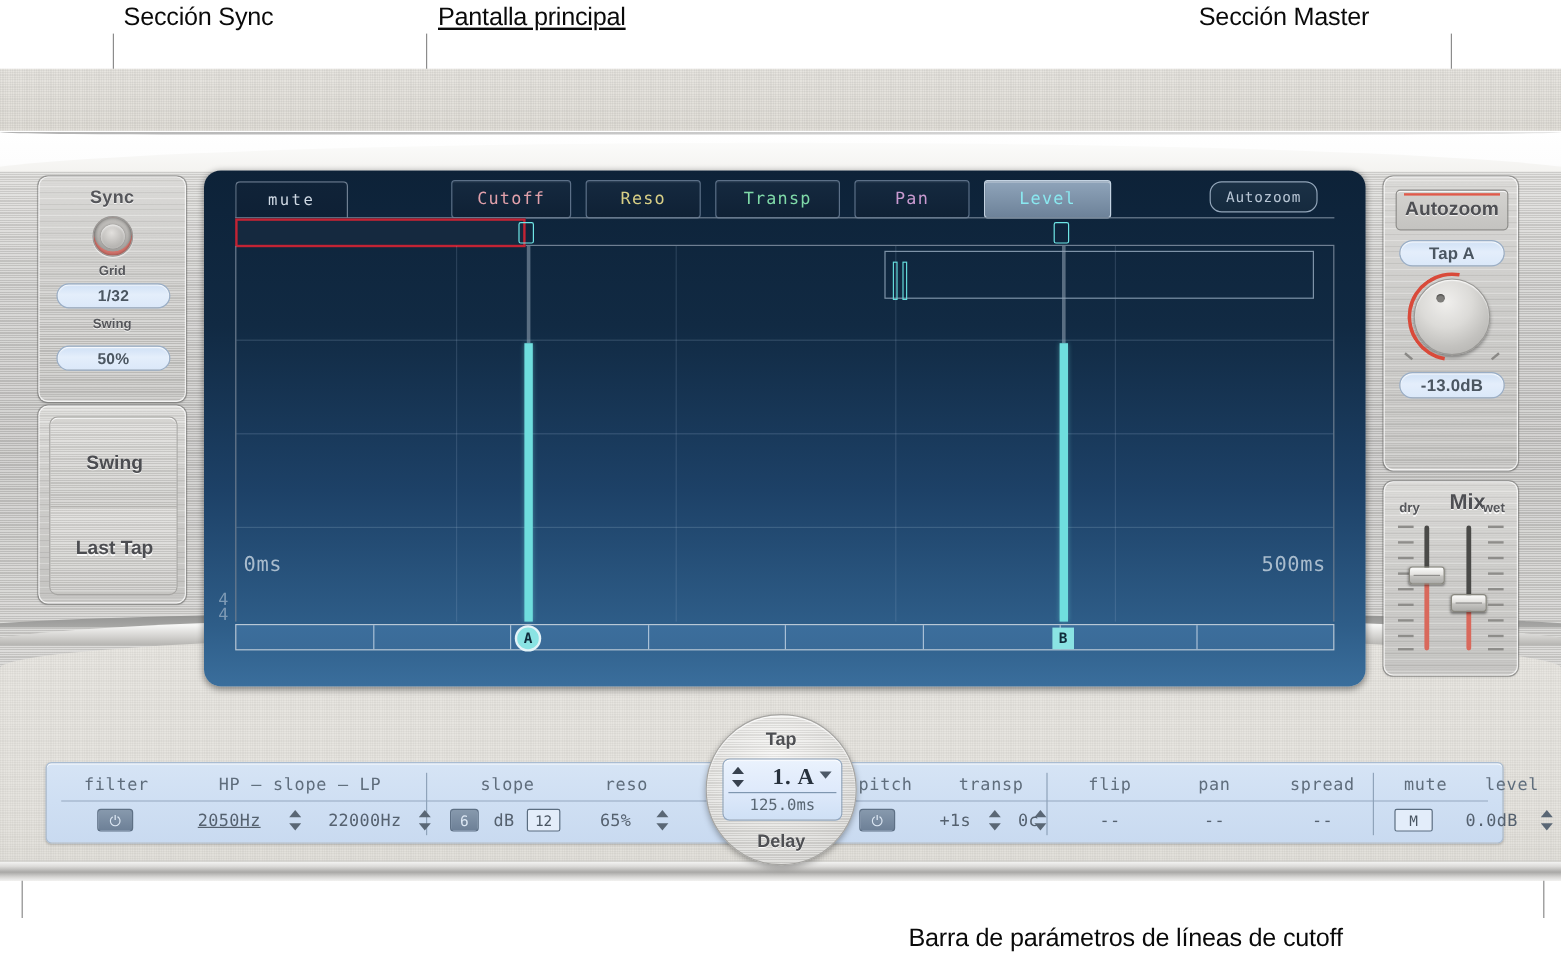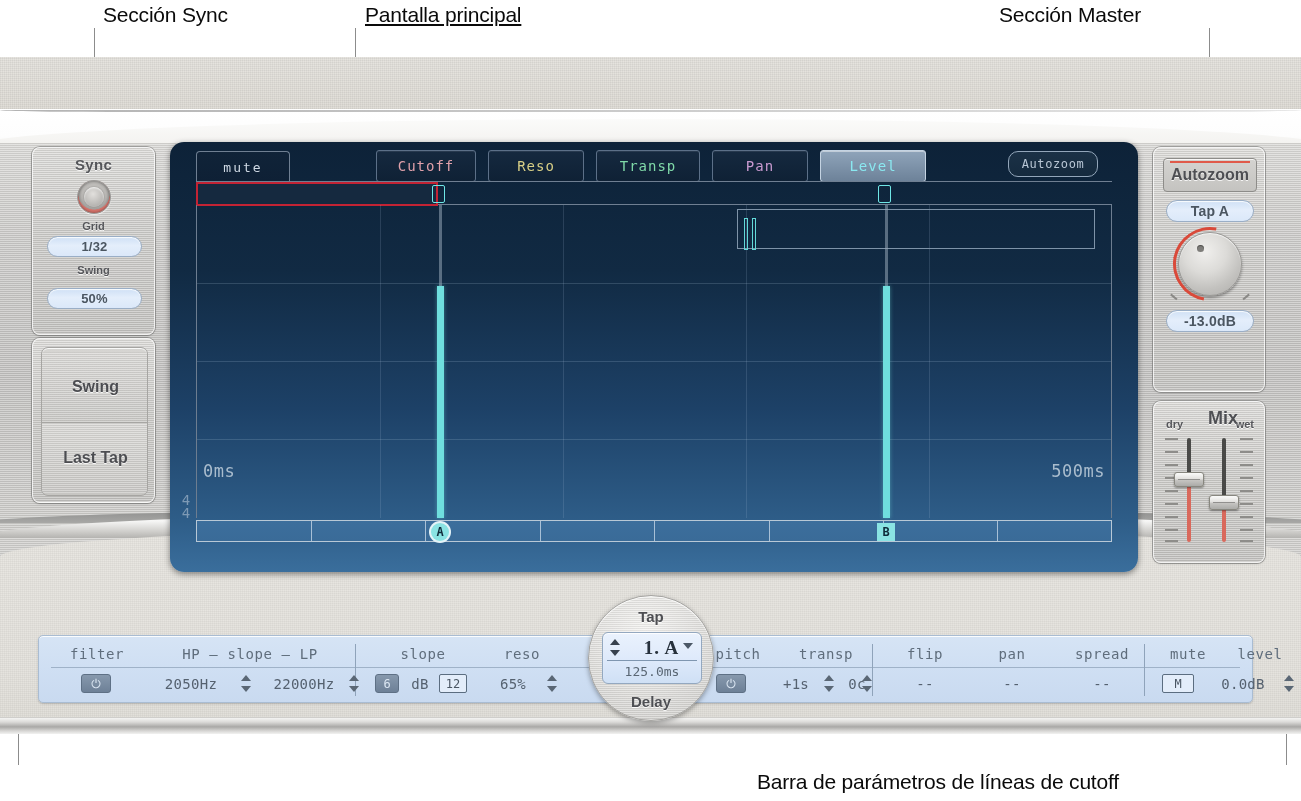--- a/index.html
+++ b/index.html
@@ -582,21 +582,21 @@
       <div class="pb-hline"></div>
       <div class="pb-divider" style="left:316px;"></div>
 
       <div class="pb-head" style="left:20px;width:76px;">filter</div>
       <div class="pb-head" style="left:98px;width:226px;">HP — slope — LP</div>
       <div class="pb-head" style="left:336px;width:96px;">slope</div>
       <div class="pb-head" style="left:438px;width:90px;">reso</div>
 
       <div class="sq-btn" style="left:42px;">⏻</div>
 
-      <div class="pb-val" style="left:104px;width:96px;">2050Hz</div>
+      <div class="pb-val" style="left:104px;width:96px;text-decoration:underline;">2050Hz</div>
       <div class="stepper" style="left:202px;">
           <i class="up"></i>
           <i class="dn"></i>
         </div>
 
       <div class="pb-val" style="left:212px;width:106px;">22000Hz</div>
       <div class="stepper" style="left:310px;">
           <i class="up"></i>
           <i class="dn"></i>
         </div>

